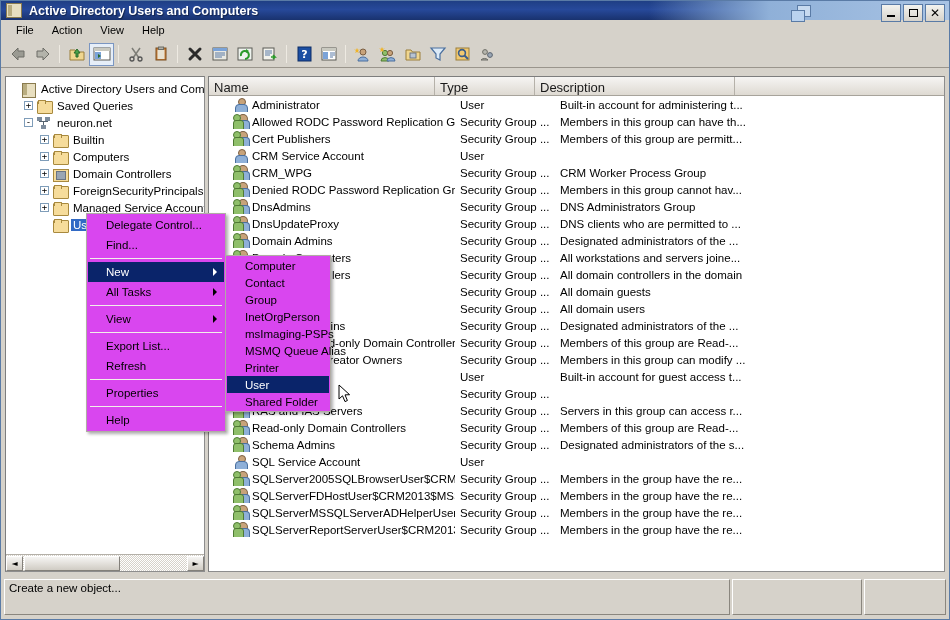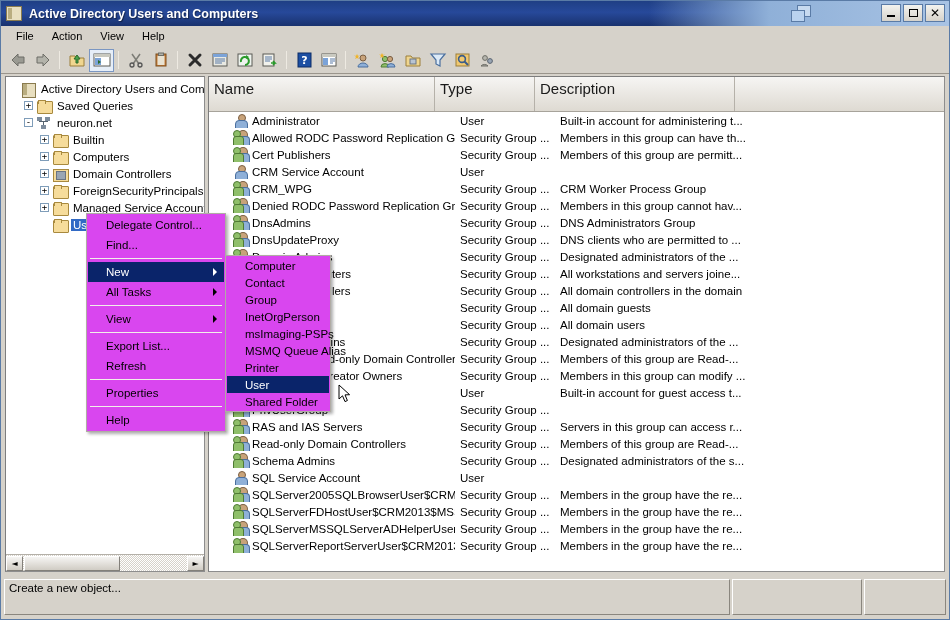--- a/index.html
+++ b/index.html
@@ -16,21 +16,21 @@
   #app {
     position: relative;
     width: 950px; height: 620px;
     background: #d6d2ca;
     border: 1px solid #5a7ba6;
     overflow: hidden;
   }
 
   
   .titlebar {
-    height: 25px;
+    height: 19px;
     background: linear-gradient(to bottom, #1f3f85 0%, #27499a 45%, #19326e 100%);
     display: flex; align-items: center;
     position: relative;
     padding-left: 5px;
   }
   .titlebar .tb-gradient-right {
     position: absolute; right: 0; top: 0; bottom: 0; width: 300px;
     background: linear-gradient(to right, rgba(140,170,215,0) 0%, #8fb0d8 40%, #a8c3e4 100%);
   }
   .tb-icon {
@@ -172,24 +172,24 @@
     content:""; position:absolute; left:1px; top:2px; width:14px; height:11px;
     background:#f6dc9b; border:1px solid #a8893e;
   }
   .ico.oufolder::after {
     content:""; position:absolute; left:4px; top:4px; width:8px; height:7px;
     background:#9aa6b4; border:1px solid #6b7582;
   }
 
   
   .lv-header {
-    height: 35px; display: flex;
+    height: 19px; display: flex;
     background: linear-gradient(to bottom,#f6f5f3,#dedad2);
     border-bottom: 1px solid #a7a39b;
-    font-size: 15px;
+    font-size: 13px;
   }
   .lv-th {
     border-right: 1px solid #b5b1a9;
     padding: 3px 0 0 5px;
     color: #1a1a1a;
     white-space: nowrap;
     overflow: hidden;
   }
   .lv-th.c-name { width: 226px; flex:0 0 226px; }
   .lv-th.c-type { width: 100px; flex:0 0 100px; }

